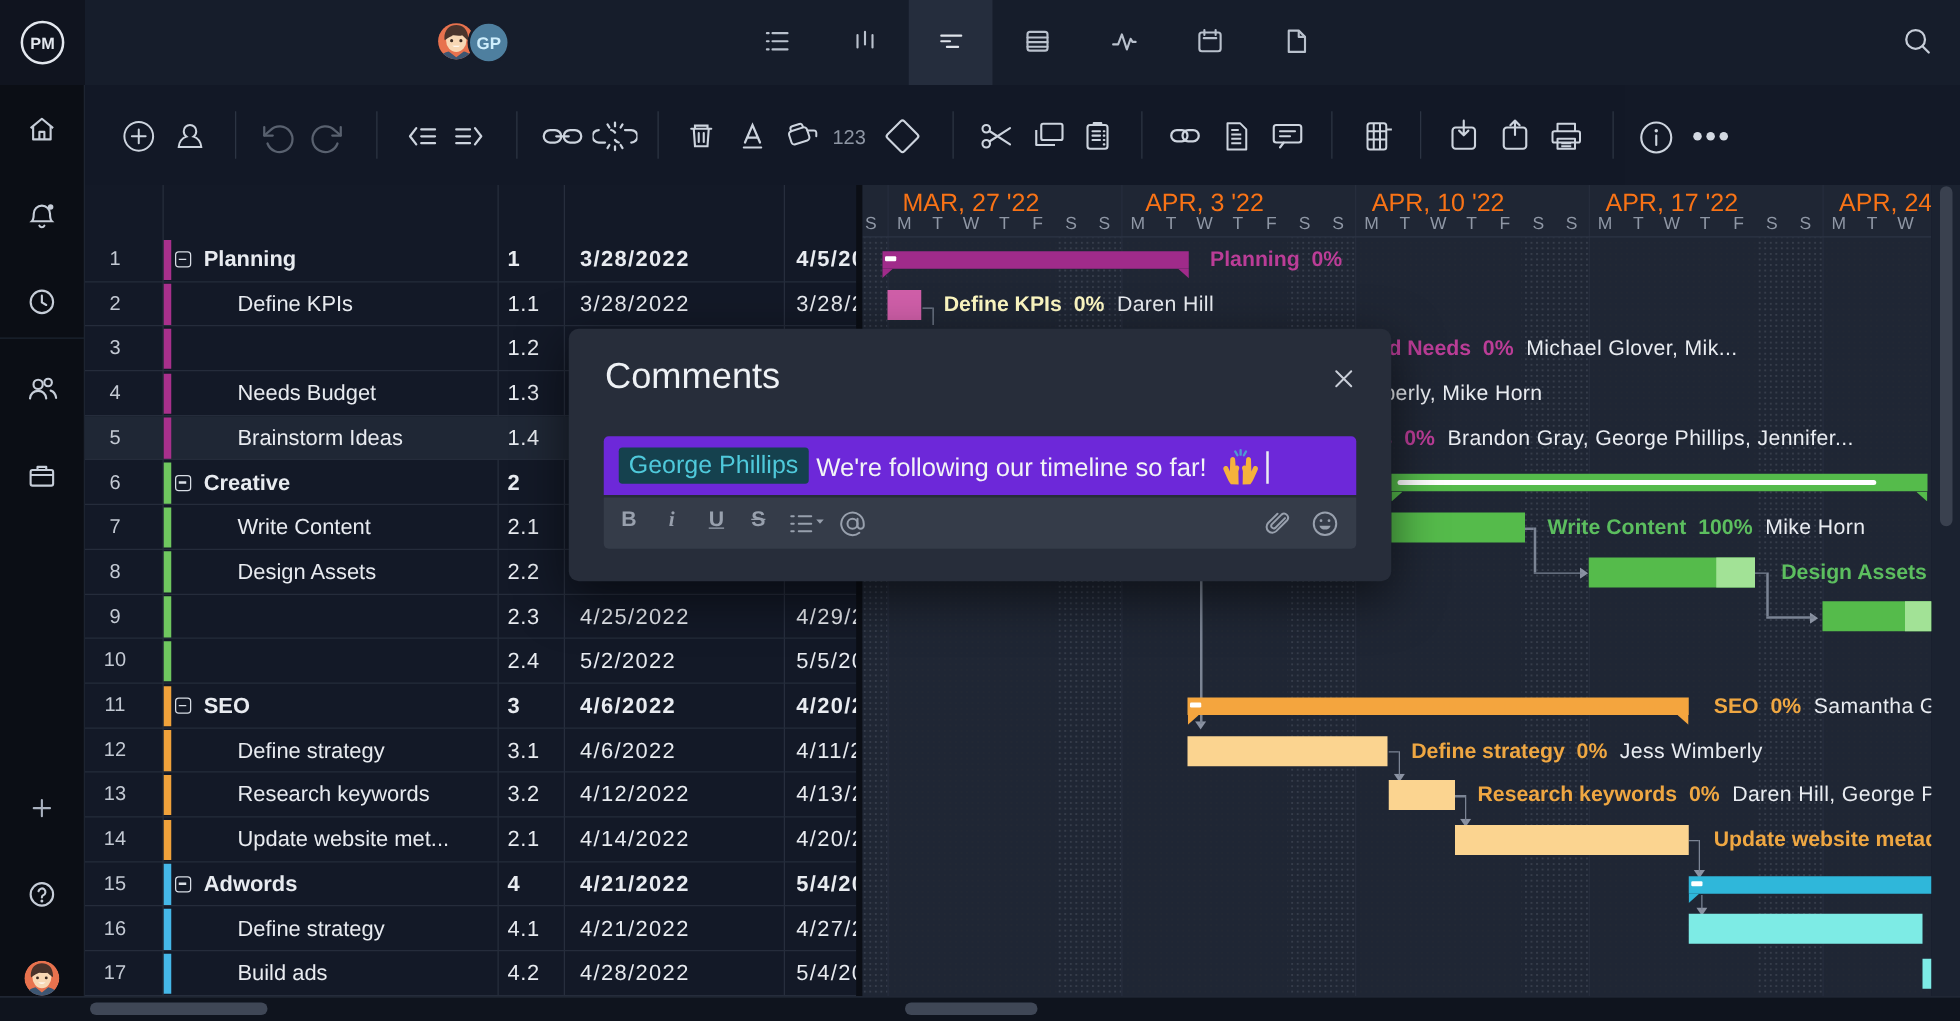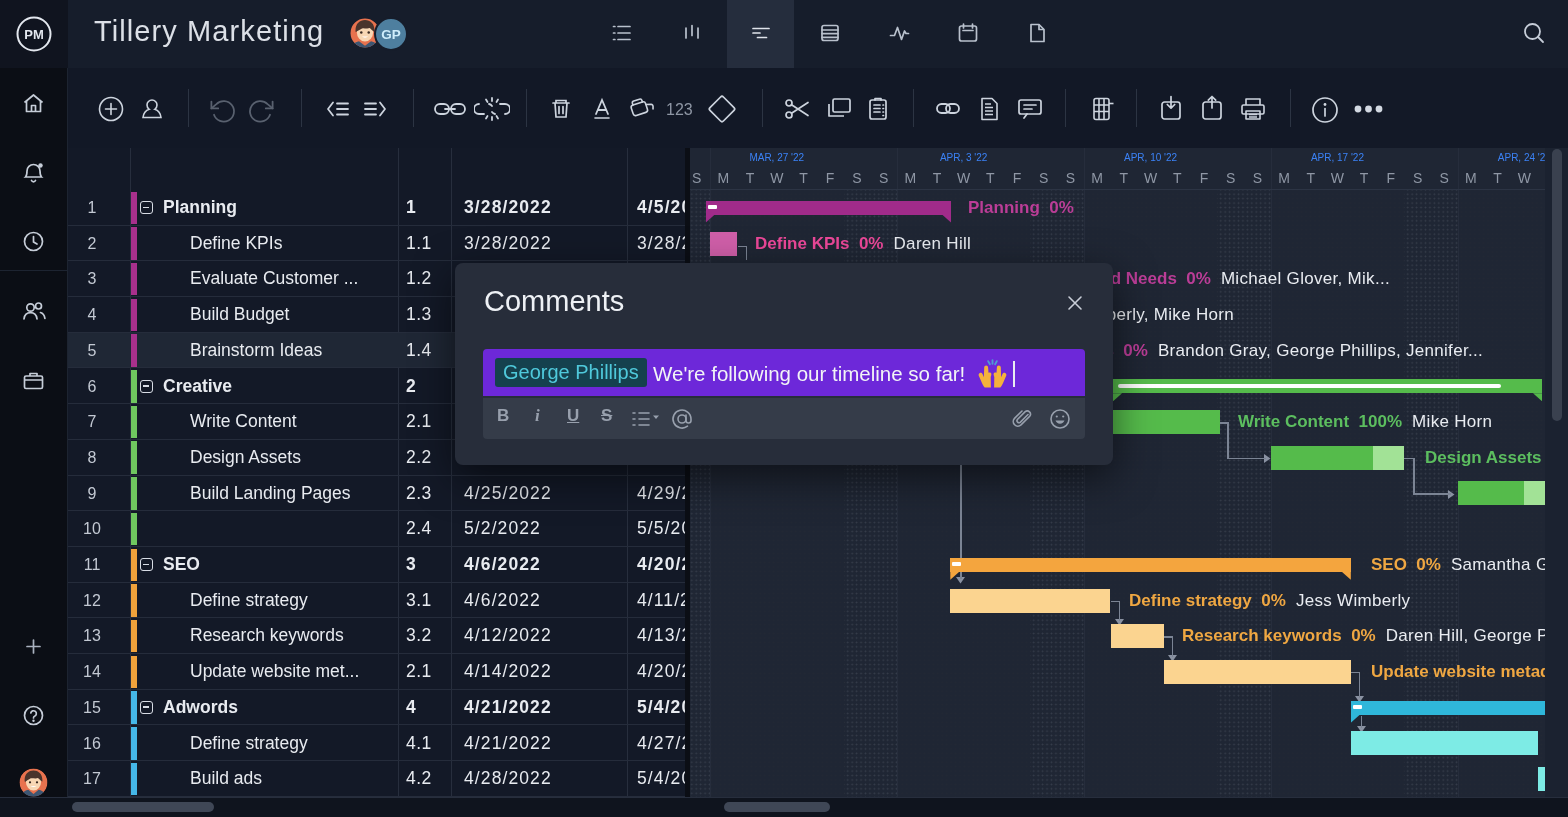--- a/index.html
+++ b/index.html
@@ -33,21 +33,21 @@
 .exp:after{content:"";position:absolute;left:2px;top:4.5px;width:6px;height:1.5px;background:#d8dde5;}
 .bold{font-weight:bold;}
 .wbs{position:absolute;left:338px;top:0;line-height:35px;letter-spacing:.5px;}
 .d1{position:absolute;left:396px;top:0;line-height:35px;letter-spacing:1.1px;}
 .d2{position:absolute;left:569px;top:0;line-height:35px;white-space:nowrap;letter-spacing:1.1px;}
 
 #middiv{position:absolute;left:685px;top:148px;width:5px;height:649px;background:#0b0e15;}
 
 #gantt{position:absolute;left:690px;top:148px;width:855px;height:649px;background:#1f2634;overflow:hidden;}
 #ghead{position:absolute;left:0;top:0;width:855px;height:42px;border-bottom:1px solid #2c3444;}
-.wklbl{position:absolute;top:4px;font-size:10px;color:#3b82f6;transform:translateX(-50%);white-space:nowrap;}
+.wklbl{position:absolute;top:4px;font-size:20px;color:#f97316;transform:translateX(-50%);white-space:nowrap;}
 .daylbl{position:absolute;top:22px;font-size:14px;color:#8f97a5;transform:translateX(-50%);}
 .wkline{position:absolute;top:0;width:1px;height:649px;background:#262d3c;}
 .wkend{position:absolute;top:42px;height:607px;width:53.4px;background-image:radial-gradient(circle,#363d4b 0.75px,rgba(0,0,0,0) 1px);background-size:4.45px 4.45px;background-position:1.5px 2px;}
 .gbody-dots{position:absolute;left:0;top:42px;width:855px;height:607px;background-image:radial-gradient(circle,#222834 0.75px,rgba(0,0,0,0) 1px);background-size:4.45px 4.45px;background-position:1.5px 2px;}
 .bar{position:absolute;height:24px;z-index:2;}
 .sumbar{position:absolute;height:14px;z-index:2;}
 .notchL{position:absolute;width:9px;height:8px;top:14px;left:0;clip-path:polygon(0 0,100% 0,0 100%);}
 .notchR{position:absolute;width:9px;height:8px;top:14px;right:0;clip-path:polygon(0 0,100% 0,100% 100%);}
 .glabel{position:absolute;font-size:17px;white-space:nowrap;z-index:3;}
 .gl-name{font-weight:bold;}
@@ -69,21 +69,20 @@
 .mention{position:absolute;left:12px;top:9px;height:29px;background:#15414e;color:#4fc9db;font-size:20px;line-height:29px;padding:0 8px;border-radius:3px;}
 #mline{position:absolute;left:170px;top:9px;font-size:20.5px;color:#f2f4f6;line-height:29px;white-space:nowrap;}
 .mtico{position:absolute;top:8px;color:#98a0ad;font-size:17px;font-weight:bold;}
 </style>
 </head>
 <body>
 <div id="app">
 
 <div id="topbar">
   <div id="seltab"></div>
-  <div id="title">Tillery Marketing</div>
 
   <svg class="abs" style="left:268px;top:4px" width="125" height="60" viewBox="0 0 125 60">
     <defs>
           <clipPath id="av1">
             <circle cx="29" cy="29" r="14.5"></circle>
           </clipPath>
         </defs>
     <g clip-path="url(#av1)">
       <circle cx="29" cy="29" r="15" fill="#e8724e"></circle>
       <ellipse cx="29" cy="28" rx="8.2" ry="9.5" fill="#f8d7b4"></ellipse>
@@ -330,29 +329,28 @@
           <div class="rnum">2</div>
           <div class="stripe" style="background:#a8308c"></div>
           <div class="tname">Define KPIs</div>
           <div class="wbs ">1.1</div>
           <div class="d1 ">3/28/2022</div>
           <div class="d2 ">3/28/2022</div>
         </div>
         <div class="trow " style="top:113.4px">
           <div class="rnum">3</div>
           <div class="stripe" style="background:#a8308c"></div>
-          <div class="tname">Evaluate Customer ...</div>
           <div class="wbs ">1.2</div>
           <div class="d1 "></div>
           <div class="d2 "></div>
         </div>
         <div class="trow " style="top:149.10000000000002px">
           <div class="rnum">4</div>
           <div class="stripe" style="background:#a8308c"></div>
-          <div class="tname">Build Budget</div>
+          <div class="tname">Needs Budget</div>
           <div class="wbs ">1.3</div>
           <div class="d1 "></div>
           <div class="d2 "></div>
         </div>
         <div class="trow hl" style="top:184.8px">
           <div class="rnum">5</div>
           <div class="stripe" style="background:#a8308c"></div>
           <div class="tname">Brainstorm Ideas</div>
           <div class="wbs ">1.4</div>
           <div class="d1 "></div>
@@ -379,21 +377,20 @@
           <div class="rnum">8</div>
           <div class="stripe" style="background:#6fc75f"></div>
           <div class="tname">Design Assets</div>
           <div class="wbs ">2.2</div>
           <div class="d1 "></div>
           <div class="d2 "></div>
         </div>
         <div class="trow " style="top:327.6px">
           <div class="rnum">9</div>
           <div class="stripe" style="background:#6fc75f"></div>
-          <div class="tname">Build Landing Pages</div>
           <div class="wbs ">2.3</div>
           <div class="d1 ">4/25/2022</div>
           <div class="d2 ">4/29/2022</div>
         </div>
         <div class="trow " style="top:363.3px">
           <div class="rnum">10</div>
           <div class="stripe" style="background:#6fc75f"></div>
           <div class="wbs ">2.4</div>
           <div class="d1 ">5/2/2022</div>
           <div class="d2 ">5/5/2022</div>
@@ -473,21 +470,21 @@
         <div class="wkline" style="left:393.8px"></div>
         <div class="wkline" style="left:580.6999999999999px"></div>
         <div class="wkline" style="left:767.6px"></div>
         <div class="sumbar" style="left:15.5px;top:52.85px;width:245.79999999999995px;background:#a02b8a">
           <div class="notchL" style="background:#a02b8a"></div>
           <div class="notchR" style="background:#a02b8a"></div>
         </div>
         <div class="zerodash" style="left:17.5px;top:56.85px"></div>
         <div class="glabel" style="left:278px;top:59.85px;transform:translateY(-50%)"><span class="gl-name" style="color:#bb3d97">Planning&nbsp;&nbsp;0%</span></div>
         <div class="bar" style="left:20px;top:83.55000000000001px;width:26.700000000000003px;background:#d05fa9"></div>
-        <div class="glabel" style="left:65px;top:95.55000000000001px;transform:translateY(-50%)"><span class="gl-name" style="color:#ec4899">Define KPIs&nbsp;&nbsp;0%</span><span class="gl-as">&nbsp;&nbsp;Daren Hill</span></div>
+        <div class="glabel" style="left:65px;top:95.55000000000001px;transform:translateY(-50%)"><span class="gl-name" style="color:#fef9c3">Define KPIs&nbsp;&nbsp;0%</span><span class="gl-as">&nbsp;&nbsp;Daren Hill</span></div>
         <div class="bar" style="left:46.7px;top:119.25px;width:213.59999999999997px;background:#d05fa9"></div>
         <div class="glabel" style="right:155px;top:131.25px;transform:translateY(-50%)"><span class="gl-name" style="color:#bb3d97">Evaluate Customer Brand Needs&nbsp;&nbsp;0%</span><span class="gl-as">&nbsp;&nbsp;Michael Glover, Mik...</span></div>
         <div class="bar" style="left:46.7px;top:154.95000000000002px;width:160.2px;background:#d05fa9"></div>
         <div class="glabel" style="right:311px;top:166.95000000000002px;transform:translateY(-50%)"><span class="gl-name" style="color:#bb3d97">Define Budget&nbsp;&nbsp;0%</span><span class="gl-as">&nbsp;&nbsp;Jess Wimberly, Mike Horn</span></div>
         <div class="bar" style="left:46.7px;top:190.65px;width:240.3px;background:#d05fa9"></div>
         <div class="glabel" style="right:62px;top:202.65px;transform:translateY(-50%)"><span class="gl-name" style="color:#bb3d97">Brainstorm Ideas&nbsp;&nbsp;0%</span><span class="gl-as">&nbsp;&nbsp;Brandon Gray, George Phillips, Jennifer...</span></div>
         <div class="sumbar" style="left:423px;top:231.35px;width:429px;background:#55bb4b">
           <div class="notchL" style="background:#55bb4b"></div>
           <div class="notchR" style="background:#55bb4b"></div>
         </div>

